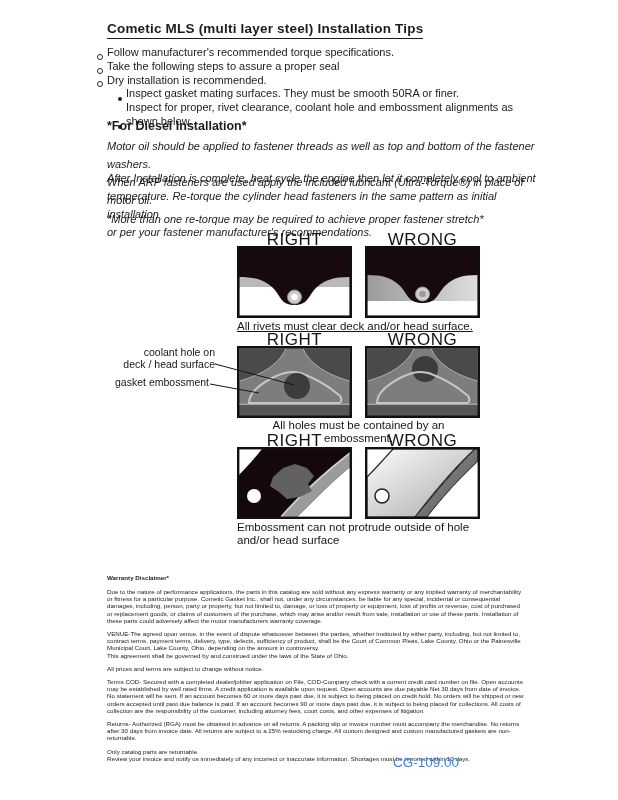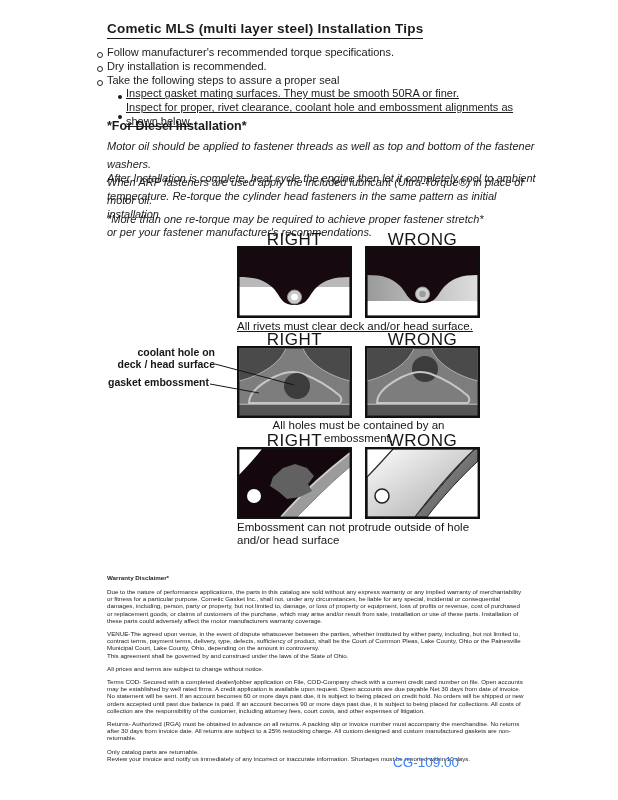--- a/index.html
+++ b/index.html
@@ -9,22 +9,22 @@
     font-family:"Liberation Sans", sans-serif; color:#1c1c1e;
   }
   .abs { position:absolute; }
 
   .title {
     left:107px; top:21px; font-size:13.5px; font-weight:bold;
     padding-bottom:2px; border-bottom:1.6px solid #1c1c1e; letter-spacing:.2px;
   }
 
   .bullets { left:97px; top:46px; width:440px; font-size:11px; line-height:13.8px; }
-  .b-row { display:flex; align-items:center; }
-  .b-row.sub { padding-left:21px;text-decoration:underline; }
+  .b-row { display:flex; align-items:flex-end; }
+  .b-row.sub { padding-left:21px; }
   .marker-circle {
     flex:0 0 auto; width:4px; height:4px; border:1px solid #2a2a2a;
     border-radius:50%; margin:4.5px 4px 0 0;
   }
   .marker-dot {
     flex:0 0 auto; width:4px; height:4px; background:#1c1c1e;
     border-radius:50%; margin:4.5px 4px 0 0;
   }
 
   .h-diesel { left:107px; top:119px; font-size:12.5px; font-weight:bold; }
@@ -34,21 +34,21 @@
   .p3 { top:210px; }
 
   .diag-label {
     width:115px; text-align:center; font-size:17px; letter-spacing:.5px;
     color:#141414;
   }
   .panel { width:115px; height:72px; display:block; }
   .caption { font-size:11.5px; line-height:13px; color:#161616; white-space:pre-line; }
   .caption-center { width:243px; text-align:center; }
 
-  .ann { font-size:10.5px; line-height:11.5px; text-align:right; white-space:pre-line; color:#161616;font-weight:bold; }
+  .ann { font-size:10.5px; line-height:11.5px; text-align:right; white-space:pre-line; color:#161616; }
   .overlay { pointer-events:none; z-index:5; }
 
   .fineprint { left:107px; top:574px; width:419px; color:#222; }
   .fineprint h4 { margin:0 0 7px 0; font-size:6.2px; font-weight:bold; }
   .fineprint p { margin:0 0 6px 0; font-size:6.2px; line-height:7.2px; white-space:pre-line; }
 
   .footer-code { left:393px; top:755px; font-size:13.5px; color:#3b82f6; }
 </style>
 </head>
 <body>
@@ -57,25 +57,25 @@
 
   <div class="abs title">Cometic MLS (multi layer steel) Installation Tips</div>
 
   <div class="abs bullets">
     <div class="b-row">
       <span class="marker-circle"></span>
       <span>Follow manufacturer's recommended torque specifications.</span>
     </div>
     <div class="b-row">
       <span class="marker-circle"></span>
-      <span>Dry installation is recommended.</span>
+      <span>Take the following steps to assure a proper seal</span>
     </div>
     <div class="b-row">
       <span class="marker-circle"></span>
-      <span>Take the following steps to assure a proper seal</span>
+      <span>Dry installation is recommended.</span>
     </div>
     <div class="b-row sub">
       <span class="marker-dot"></span>
       <span>Inspect gasket mating surfaces.  They must be smooth 50RA or finer.</span>
     </div>
     <div class="b-row sub">
       <span class="marker-dot"></span>
       <span>Inspect for proper, rivet clearance, coolant hole and embossment alignments as shown below.</span>
     </div>
   </div>

